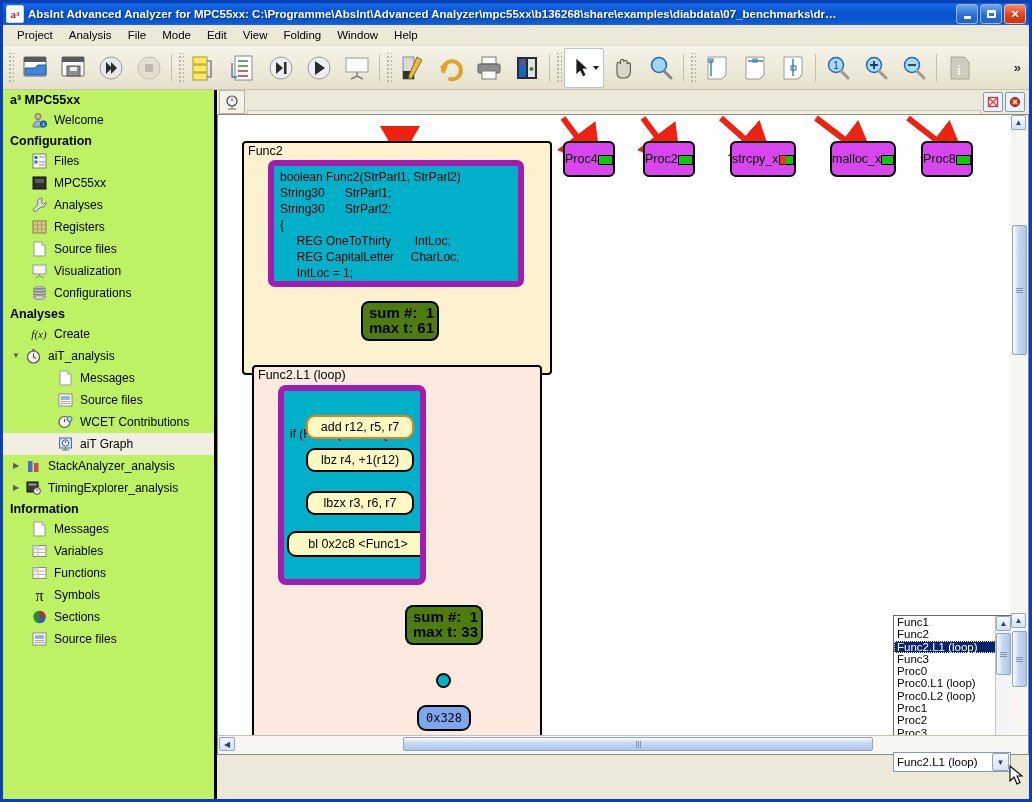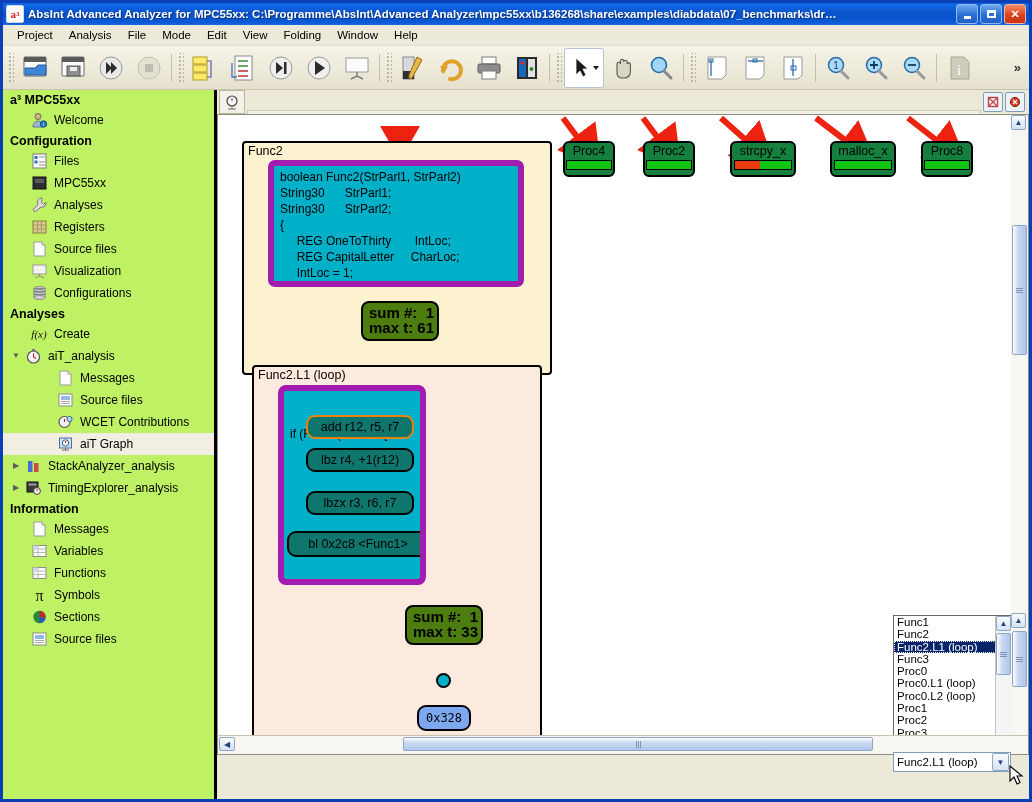--- a/index.html
+++ b/index.html
@@ -172,33 +172,33 @@
     position:absolute;left:4px;top:1px;font-size:12.5px;color:#000;
     font-family:"Liberation Sans",sans-serif;
   }
   .code-block{
     background:#00b0c8;border:6px solid #a21caf;border-radius:7px;
     padding:3px 6px;box-sizing:border-box;
     font-family:"Liberation Sans",sans-serif;font-size:12px;color:#000;
     white-space:pre;overflow:hidden;line-height:16px;
   }
   .instr{
-    background:#0f766e;border:2px solid #000;border-radius:9px;
+    background:#fef9c3;border:2px solid #000;border-radius:9px;
     font-size:12.5px;text-align:center;box-sizing:border-box;
     display:flex;align-items:center;justify-content:center;white-space:nowrap;
   }
   .instr.hl{border-color:#e8820c;}
   .instr.addr{background:#7da7ef;border-color:#000;font-family:"DejaVu Sans Mono",monospace;font-size:12px;}
   .sumbox{
     background:#4d7c0f;border:2px solid #000;border-radius:8px;
     font-size:15px;line-height:15px;padding:2px 6px;box-sizing:border-box;white-space:pre;font-weight:bold;
   }
   .funcnode{
-    background:#15803d;border:2px solid #000;border-radius:6px;
-    box-sizing:border-box;display:flex;flex-direction:column;
+    background:#d946ef;border:2px solid #000;border-radius:6px;
+    box-sizing:border-box;display:flex;
     align-items:center;justify-content:flex-start;padding-top:1px;
   }
   .funcnode .nm{font-size:12.5px;line-height:15px;}
   .bar{width:44px;height:8px;margin-top:1px;border:1px solid #000;display:flex;overflow:hidden;}
   .bar i{display:block;height:100%;}
   .dot{width:15px;height:15px;border-radius:50%;background:#00b0c8;border:2px solid #000;box-sizing:border-box;}
 
   
   .combo-pop{
     position:absolute;background:#fff;border:1px solid #6a6a6a;
@@ -812,21 +812,21 @@
                 <i style="width:100%;background:#12c412"></i>
               </span>
           </div>
           <div class="gbox funcnode" style="left:512px;top:26px;width:66px;height:36px;">
             <span class="nm">strcpy_x</span>
             <span class="bar" style="width:56px">
                 <i style="width:45%;background:#e83c10"></i>
                 <i style="width:55%;background:#12c412"></i>
               </span>
           </div>
-          <div class="gbox funcnode" style="left:612px;top:26px;width:66px;height:36px;">
+          <div class="gbox funcnode" style="left:612px;top:26px;width:66px;height:36px;border-radius:7px;">
             <span class="nm">malloc_x</span>
             <span class="bar" style="width:56px">
                 <i style="width:100%;background:#12c412"></i>
               </span>
           </div>
           <div class="gbox funcnode" style="left:703px;top:26px;width:52px;height:36px;">
             <span class="nm">Proc8</span>
             <span class="bar">
                 <i style="width:100%;background:#12c412"></i>
               </span>

